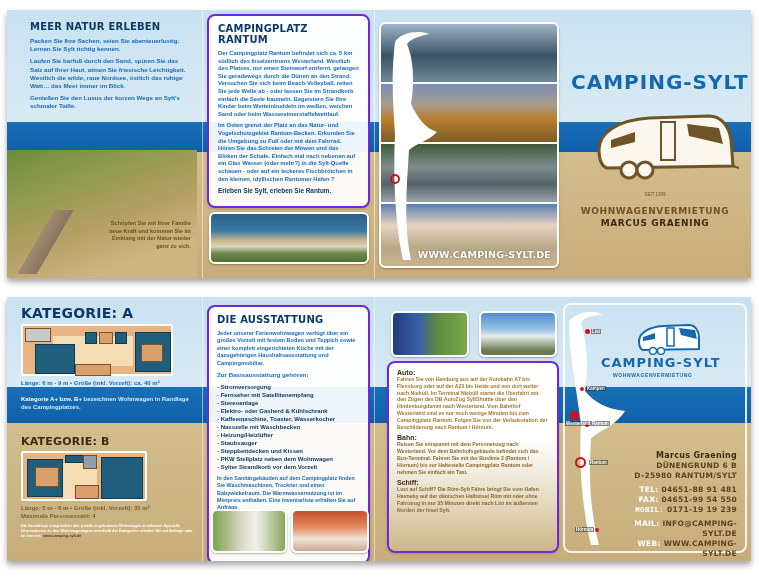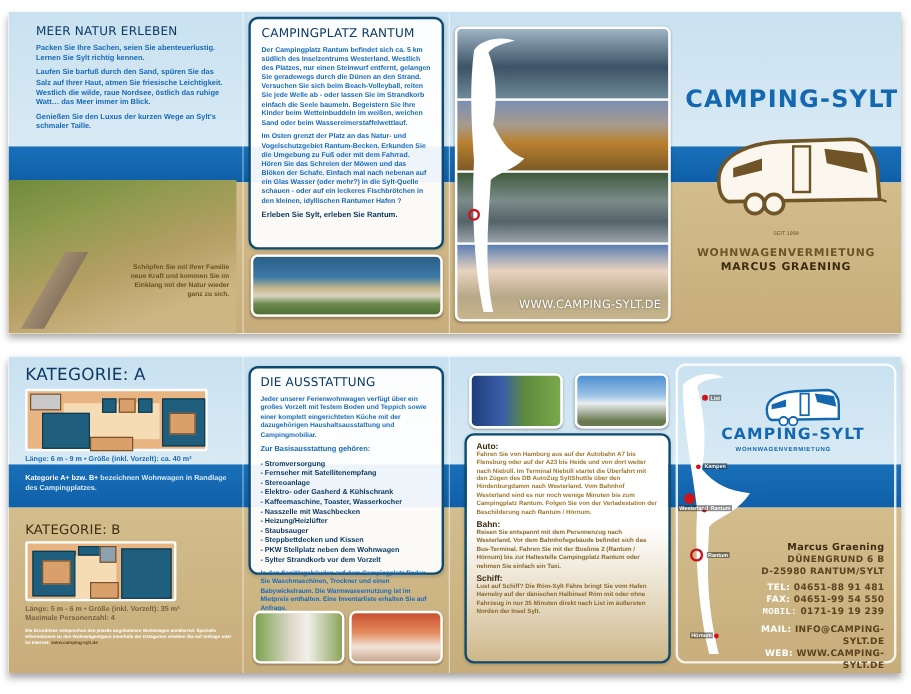--- a/index.html
+++ b/index.html
@@ -19,27 +19,27 @@
 
     
     .sky { position: absolute; left: 0; right: 0; top: 0; background: linear-gradient(#c9e1f0, #d8eaf4); }
     .sea { position: absolute; left: 0; right: 0; background: linear-gradient(#1970b8, #0f5fa8); }
     .sand { position: absolute; left: 0; right: 0; bottom: 0; background: linear-gradient(#d3bd8d, #c7ad7b); }
 
     .fold { position: absolute; top: 0; bottom: 0; width: 1px; background: rgba(255,255,255,0.5); }
 
     .panel {
       position: absolute; background: rgba(255,255,255,0.93);
-      border-radius: 8px; border: 2px solid #0c4a6e;
+      border-radius: 8px; border: 2px solid #6d28d9;
       box-shadow: 0 1px 3px rgba(0,0,0,0.15);
       padding: 7px 9px;
     }
     .panel.plain { background: transparent; border: none; box-shadow: none; border-radius: 0; }
     .h-display {
-      font-family: "DejaVu Sans", sans-serif; font-weight: normal;
+      font-family: "DejaVu Sans", sans-serif; font-weight: bold;
       letter-spacing: 0.2px; text-transform: uppercase;
     }
     .h-blue { color: #0c3a66; font-size: 10px; margin-bottom: 5px; }
     .t-blue { color: #1a6bb8; font-size: 6.2px; line-height: 8.2px; font-weight: bold; }
     .t-navy { color: #0c3a66; }
     .t-brown { color: #6b5220; font-size: 6px; line-height: 8px; font-weight: bold; }
     p { margin-bottom: 4px; }
 
     .photo { position: absolute; border: 2px solid #fff; border-radius: 6px; overflow: hidden; box-shadow: 0 1px 2px rgba(0,0,0,0.3); }
 
@@ -168,21 +168,21 @@
     <div style="margin-top:3px;font-size:6px;line-height:8px;font-weight:bold;color:#7a6040;">Länge: 5 m - 6 m • Größe (inkl. Vorzelt): 35 m²</div>
     <div style="font-size:6px;line-height:8px;font-weight:bold;color:#7a6040;">Maximale Personenzahl: 4</div>
     <div style="margin-top:4px;font-size:3.8px;line-height:5px;color:#fff;font-weight:bold;">
       <span>Die Grundrisse entsprechen den jeweils angebotenen Wohnwagen annähernd. Spezielle Informationen zu den Wohnwagentypen innerhalb der Kategorien erhalten Sie auf Anfrage oder im Internet:</span>
       <span style="color:#5d4220;">www.camping-sylt.de</span>
     </div>
   </div>
 
   <div class="fold" style="left:195px;"></div>
 
-  <div class="panel" style="left:200px;top:8px;width:163px;height:174px;padding:7px 8px;">
+  <div class="panel" style="left:200px;top:8px;width:163px;height:259px;padding:7px 8px;">
     <div class="h-display h-blue">Die Ausstattung</div>
     <p class="t-blue" style="font-size:5.6px;line-height:7.4px;">Jeder unserer Ferienwohnwagen verfügt über ein großes Vorzelt mit festem Boden und Teppich sowie einer komplett eingerichteten Küche mit der dazugehörigen Haushaltsausstattung und Campingmobiliar.</p>
     <p class="t-blue" style="font-size:6.2px;">Zur Basisausstattung gehören:</p>
     <ul class="list">
       <li>Stromversorgung</li>
       <li>Fernseher mit Satellitenempfang</li>
       <li>Stereoanlage</li>
       <li>Elektro- oder Gasherd &amp; Kühlschrank</li>
       <li>Kaffeemaschine, Toaster, Wasserkocher</li>
       <li>Nasszelle mit Waschbecken</li>

